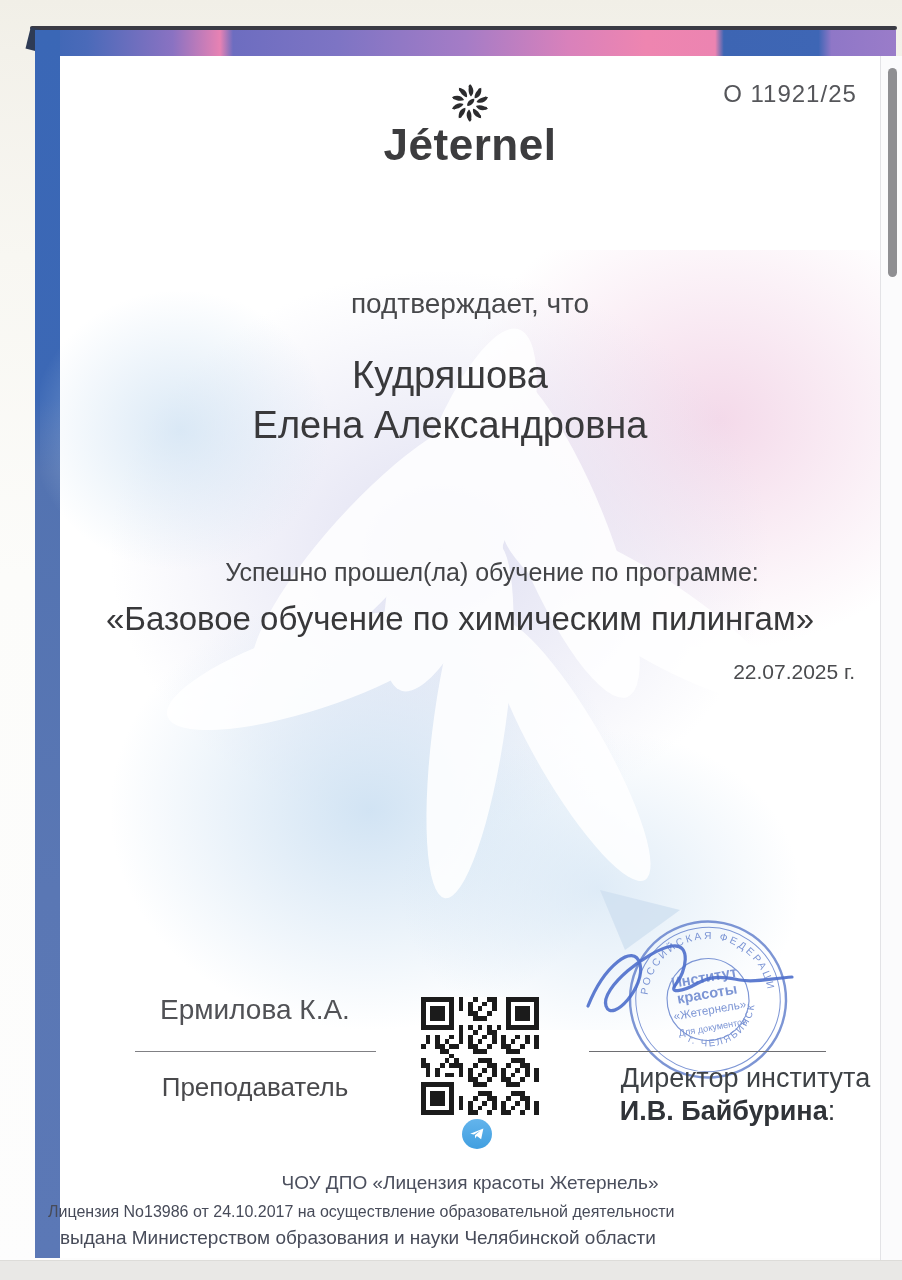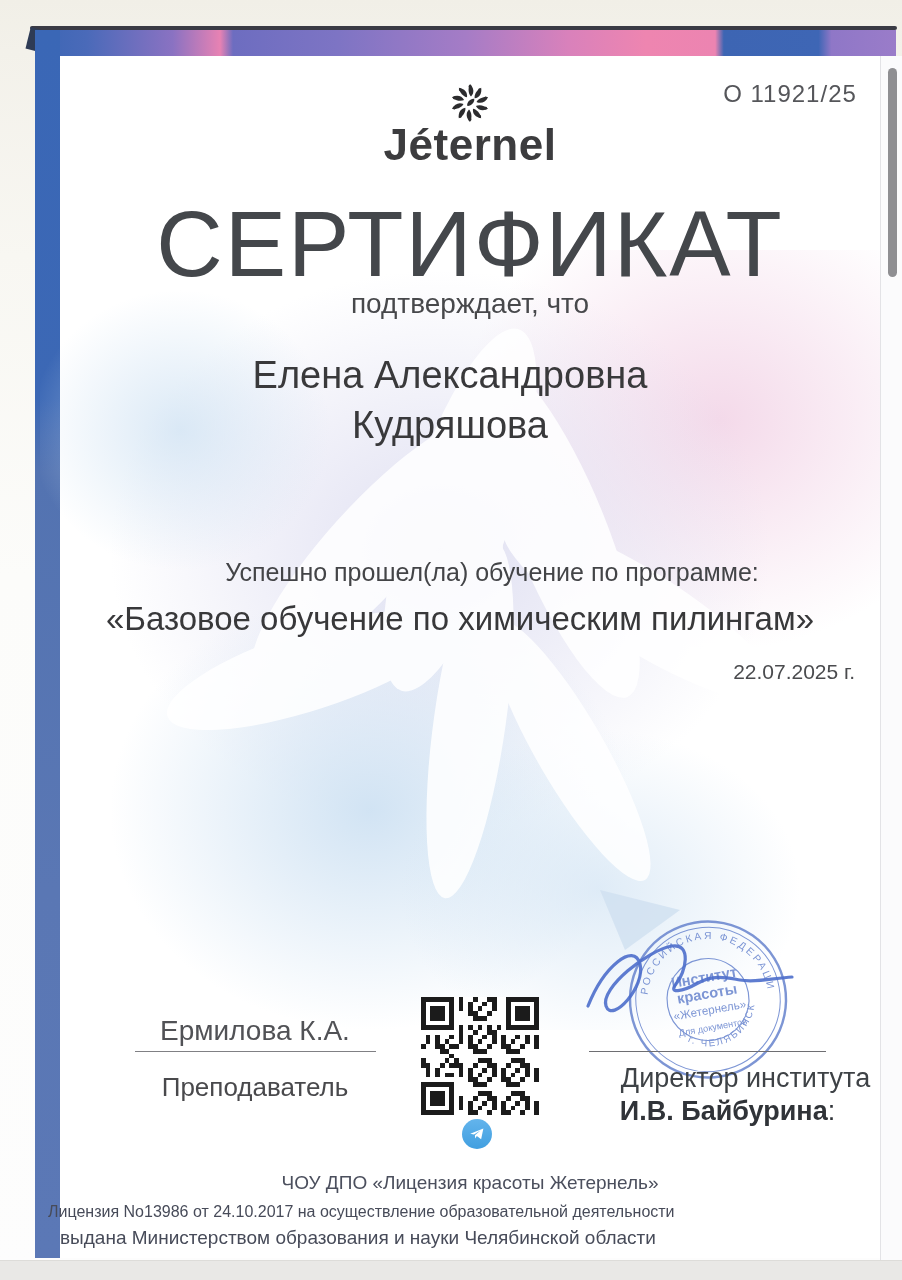--- a/index.html
+++ b/index.html
@@ -31,21 +31,21 @@
   .doc-number { position:absolute; left:700px; top:80px; width:180px; text-align:center; font-size:24px; color:#55565a; letter-spacing:1px; }
   .emblem { position:absolute; left:60px; top:80px; width:820px; text-align:center; }
   .wordmark { position:absolute; left:60px; top:120px; width:820px; text-align:center; font-size:44px; font-weight:bold; color:#3c3c3e; letter-spacing:0.5px; }
   .cert-title { position:absolute; left:60px; top:192px; width:820px; text-align:center; font-size:92px; font-weight:400; color:#44474b; letter-spacing:2px; }
   .cert-subtitle { position:absolute; left:60px; top:288px; width:820px; text-align:center; font-size:28px; color:#47484b; }
   .recipient { position:absolute; left:60px; top:350px; width:780px; text-align:center; font-size:38px; color:#39393b; line-height:1.32; }
   .program-intro { position:absolute; left:60px; top:558px; width:820px; text-align:center; font-size:25px; color:#434447;padding-left:44px; }
   .program-name { position:absolute; left:40px; top:600px; width:840px; text-align:center; font-size:33px; color:#38383a; }
   .cert-date { position:absolute; right:47px; top:660px; font-size:21px; color:#4a4b4e; }
 
-  .teacher-name { position:absolute; left:125px; top:994px; width:260px; text-align:center; font-size:28px; color:#515256;margin-top:21px; }
+  .teacher-name { position:absolute; left:125px; top:994px; width:260px; text-align:center; font-size:28px; color:#515256; }
   .teacher-line { position:absolute; left:135px; top:1051px; width:241px; height:1px; background:#808084; }
   .teacher-role { position:absolute; left:125px; top:1072px; width:260px; text-align:center; font-size:26px; color:#49494c; }
 
   .qr { position:absolute; left:418px; top:997px; width:124px; height:118px; }
   .telegram { position:absolute; left:462px; top:1119px; width:30px; height:30px; border-radius:50%;
     background:linear-gradient(180deg,#63b4ec 0%,#419fe0 100%); display:flex; align-items:center; justify-content:center; }
 
   .stamp-wrap { position:absolute; left:608px; top:902px; width:200px; height:195px; opacity:0.88; }
   .signature { position:absolute; left:578px; top:928px; width:235px; height:125px; }
   .director-line { position:absolute; left:589px; top:1051px; width:237px; height:1px; background:#6e6e72; }
@@ -118,26 +118,25 @@
         <use href="#pet" transform="rotate(252 23 23)"></use>
           <use href="#pet" transform="rotate(288 23 23)"></use>
         <use href="#pet" transform="rotate(324 23 23)"></use>
         <path d="M23 17 C26 19 26 25 23 27 C20 25 20 19 23 17 Z" transform="rotate(45 23 23)"></path>
       </g>
     </svg>
   </div>
   <div class="wordmark">Jéternel</div>
   <div class="doc-number">О 11921/25</div>
 
-  <div class="cert-title">СЕРТИФИКАТ</div>
   <div class="cert-subtitle">подтверждает, что</div>
 
   <div class="recipient">
+    <div>Кудряшова</div>
     <div>Елена Александровна</div>
-    <div>Кудряшова</div>
   </div>
 
   <div class="program-intro">Успешно прошел(ла) обучение по программе:</div>
   <div class="program-name">«Базовое обучение по химическим пилингам»</div>
   <div class="cert-date">22.07.2025 г.</div>
 
   <div class="teacher-name">Ермилова К.А.</div>
   <div class="teacher-line"></div>
   <div class="teacher-role">Преподаватель</div>
 

